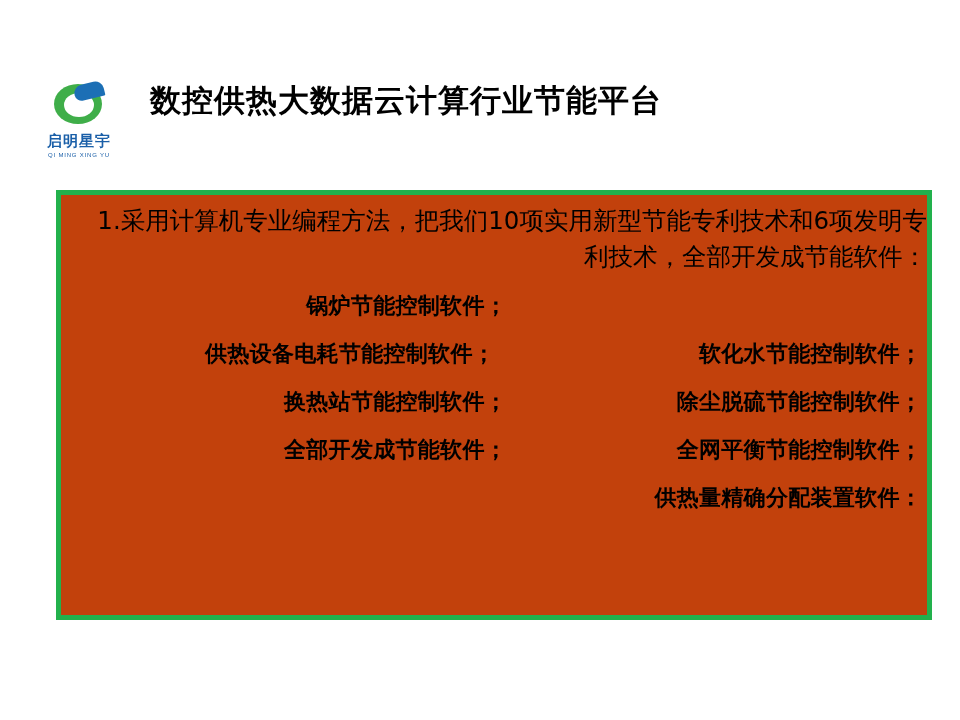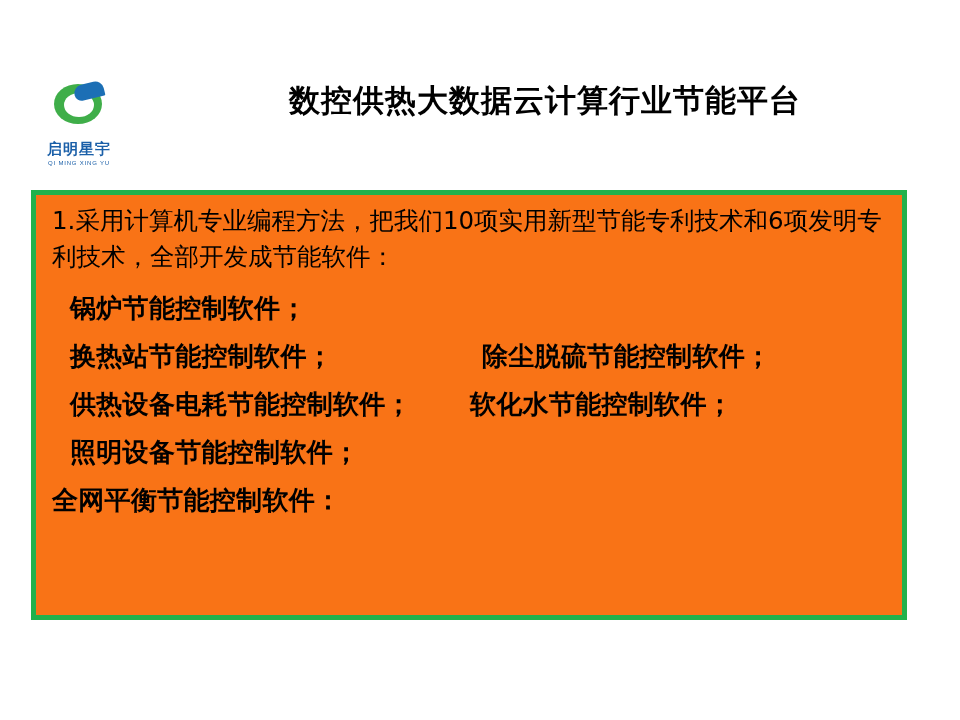--- a/index.html
+++ b/index.html
@@ -58,59 +58,60 @@
     transform: rotate(-14deg);
   }
   .logo-name {
     text-align: center;
     font-family: Liberation Serif, serif;
     font-size: 15px;
     font-weight: bold;
     color: #1a5fa8;
     letter-spacing: 1px;
     line-height: 1.1;
-    margin-top: 15px;
+    margin-top: 7px;
   }
   .logo-pinyin {
     text-align: center;
     font-family: "Liberation Sans", sans-serif;
     font-size: 6px;
     color: #1a5fa8;
     letter-spacing: 0.8px;
     margin-top: 2px;
   }
 
   
   .slide-title {
     position: absolute;
     left: 150px;
     top: 78px;
     width: 790px;
-    text-align: center;
+    text-align: left;
     font-family: "DejaVu Sans", sans-serif;
     font-weight: bold;
     font-size: 31px;
     line-height: 1.42;
     color: #000000;
     letter-spacing: 1px;
   }
   .slide-title .line2 {
     display: block;
   }
 
   
   .content-box {
     position: absolute;
-    left: 31px;
+    left: 56px;
     top: 190px;
     width: 876px;
     height: 430px;
     border: 5px solid #22b14c;
     box-sizing: border-box;
-    background: #f97316;
+    background: #c2410c;
+    text-align: right;
   }
   .intro {
     position: absolute;
     left: 16px;
     top: 8px;
     width: 850px;
     font-family: "DejaVu Sans", sans-serif;
     font-size: 24.5px;
     line-height: 1.45;
     color: #000000;
@@ -120,21 +121,21 @@
     left: 16px;
     top: 96px;
     width: 845px;
   }
   .sw-row {
     display: flex;
     align-items: baseline;
     height: 48px;
     font-family: "DejaVu Sans", sans-serif;
     font-weight: bold;
-    font-size: 26px;
+    font-size: 22px;
     color: #000000;
     letter-spacing: 0.3px;
   }
   .sw-col-left {
     width: 430px;
     padding-left: 18px;
     box-sizing: border-box;
     white-space: nowrap;
   }
   .sw-col-right {
@@ -162,29 +163,30 @@
 </div>
 
 <div class="content-box">
 
   <div class="intro">1.采用计算机专业编程方法，把我们10项实用新型节能专利技术和6项发明专利技术，全部开发成节能软件：</div>
 
   <div class="sw-list">
     <div class="sw-row r1">
       <div class="sw-col-left">锅炉节能控制软件；</div>
     </div>
+    <div class="sw-row r3">
+      <div class="sw-col-left">供热设备电耗节能控制软件；</div>
+      <div class="sw-col-right">软化水节能控制软件；</div>
+    </div>
     <div class="sw-row r2">
       <div class="sw-col-left">换热站节能控制软件；</div>
       <div class="sw-col-right">除尘脱硫节能控制软件；</div>
     </div>
-    <div class="sw-row r3">
-      <div class="sw-col-left">供热设备电耗节能控制软件；</div>
-      <div class="sw-col-right">软化水节能控制软件；</div>
-    </div>
     <div class="sw-row r4">
-      <div class="sw-col-left">照明设备节能控制软件；</div>
+      <div class="sw-col-left">全部开发成节能软件；</div>
+      <div class="sw-col-right">全网平衡节能控制软件；</div>
     </div>
     <div class="sw-row r5">
-      <div class="sw-col-right">全网平衡节能控制软件：</div>
+      <div class="sw-col-right">供热量精确分配装置软件：</div>
     </div>
   </div>
 
 </div>
 
 </body></html>

